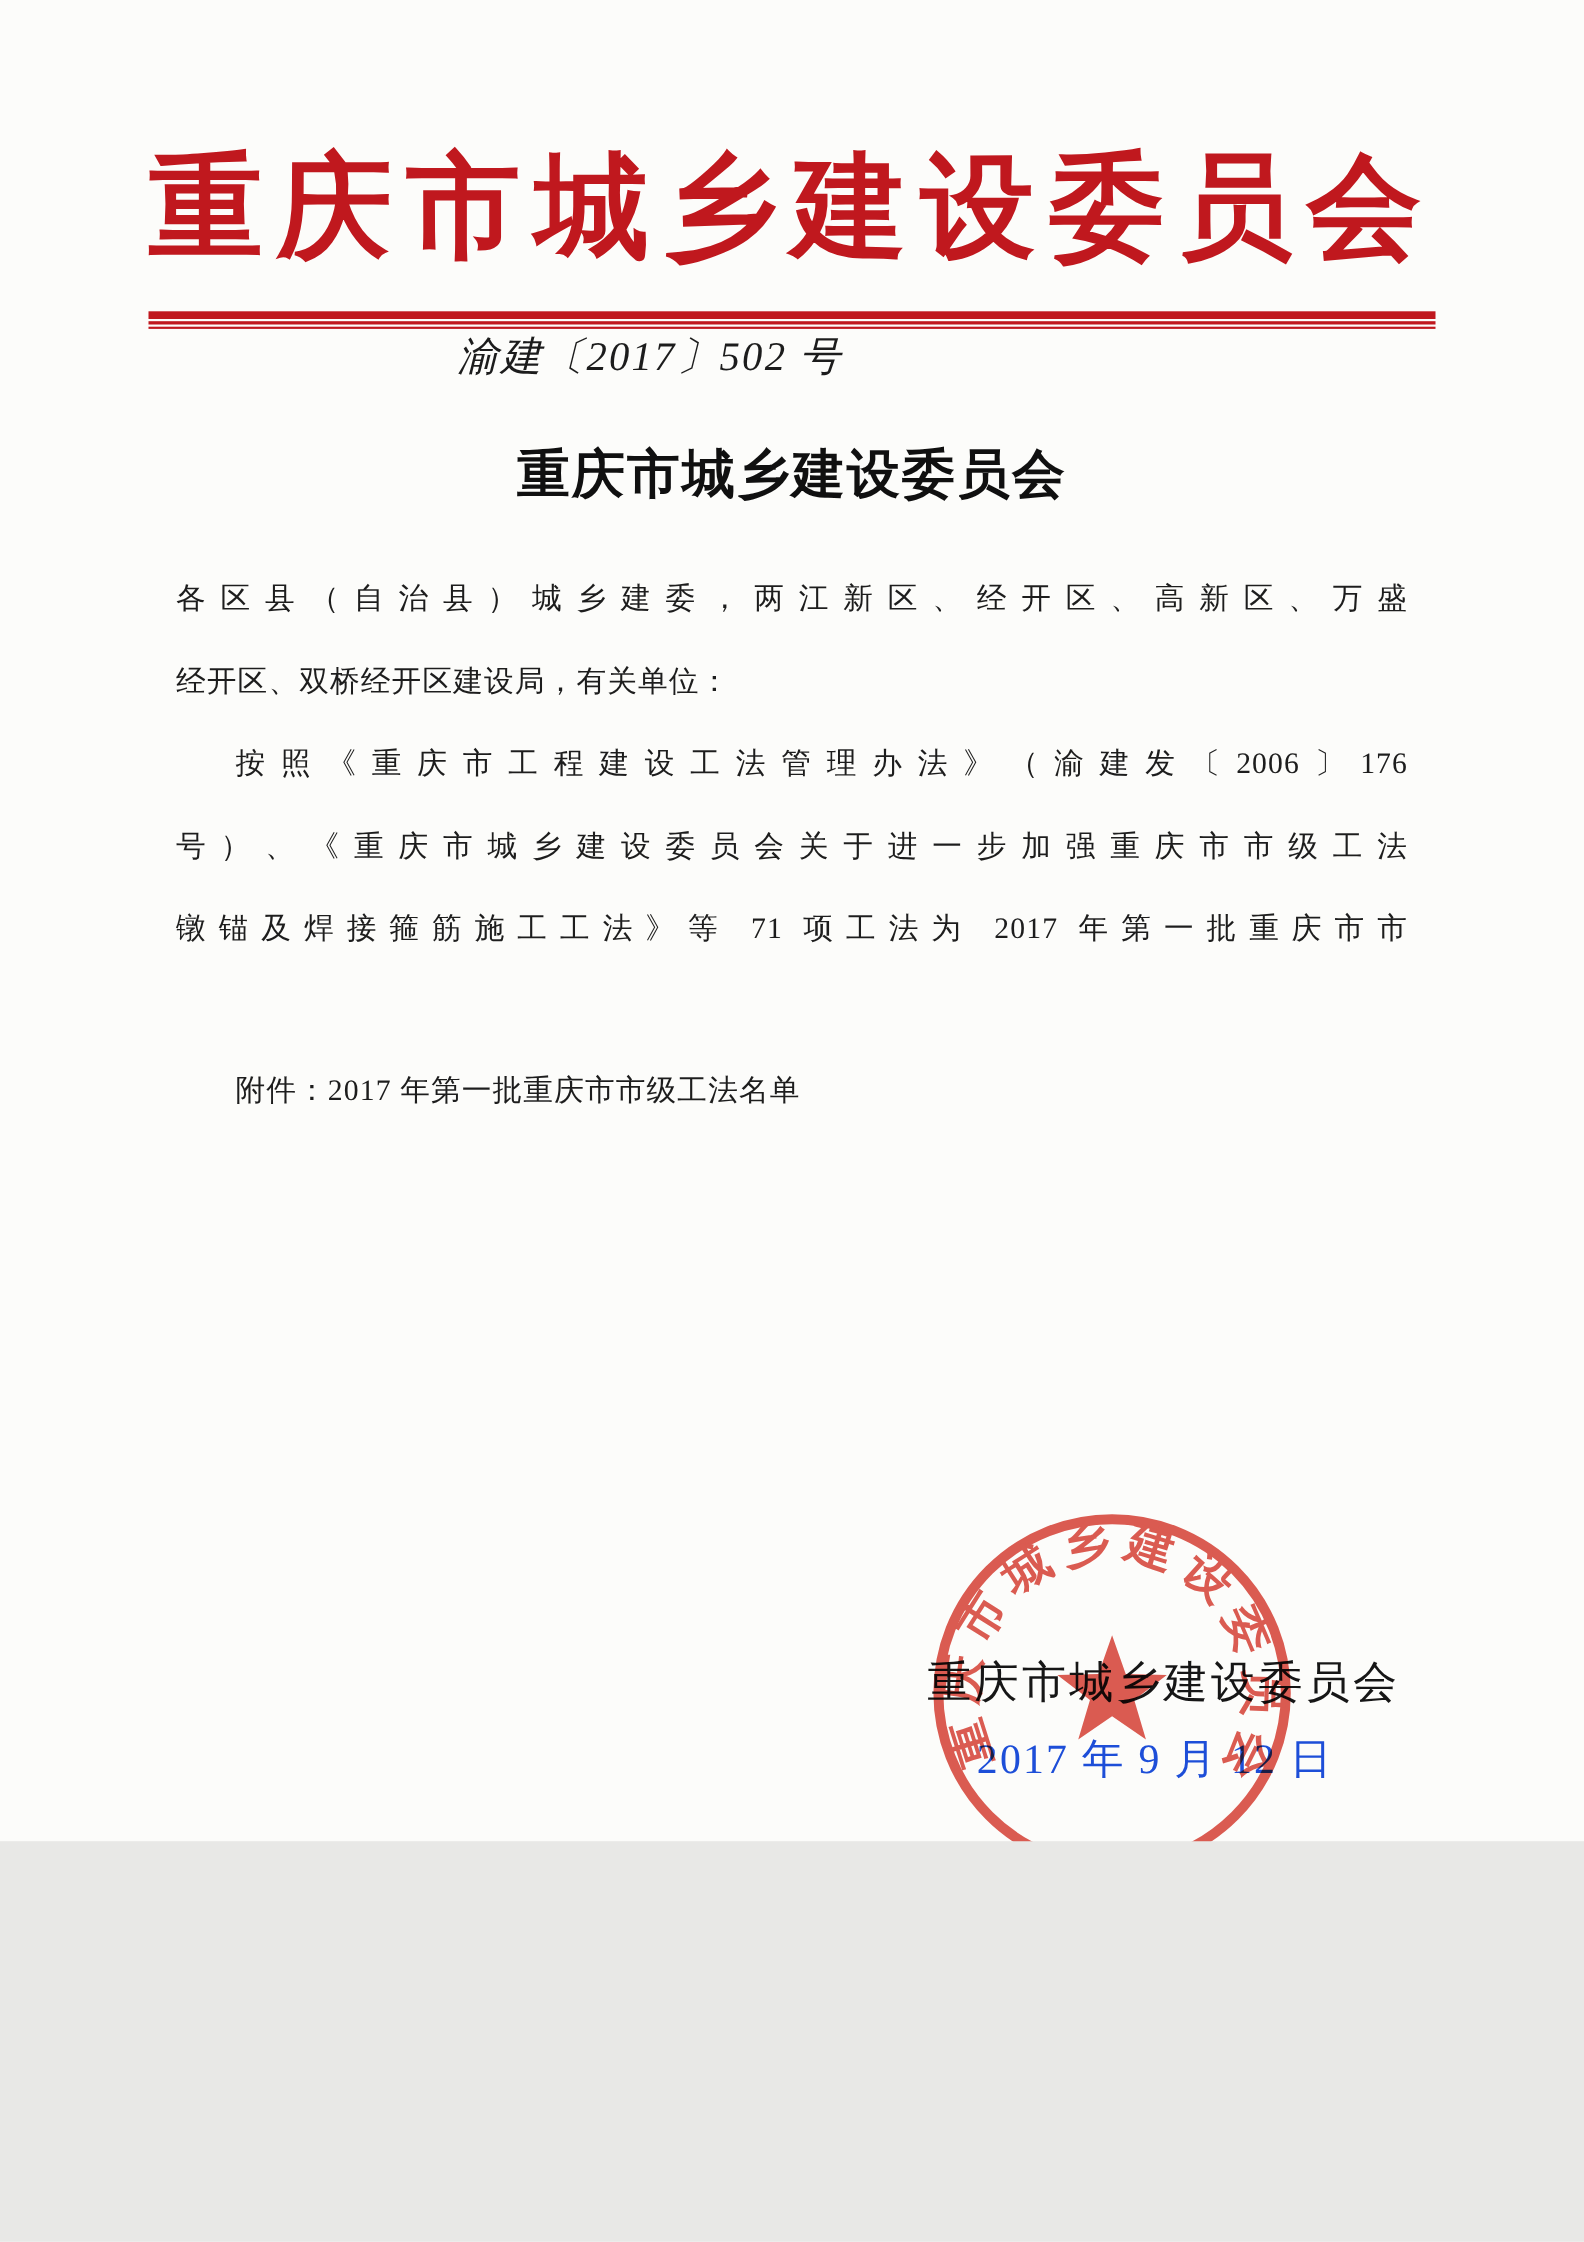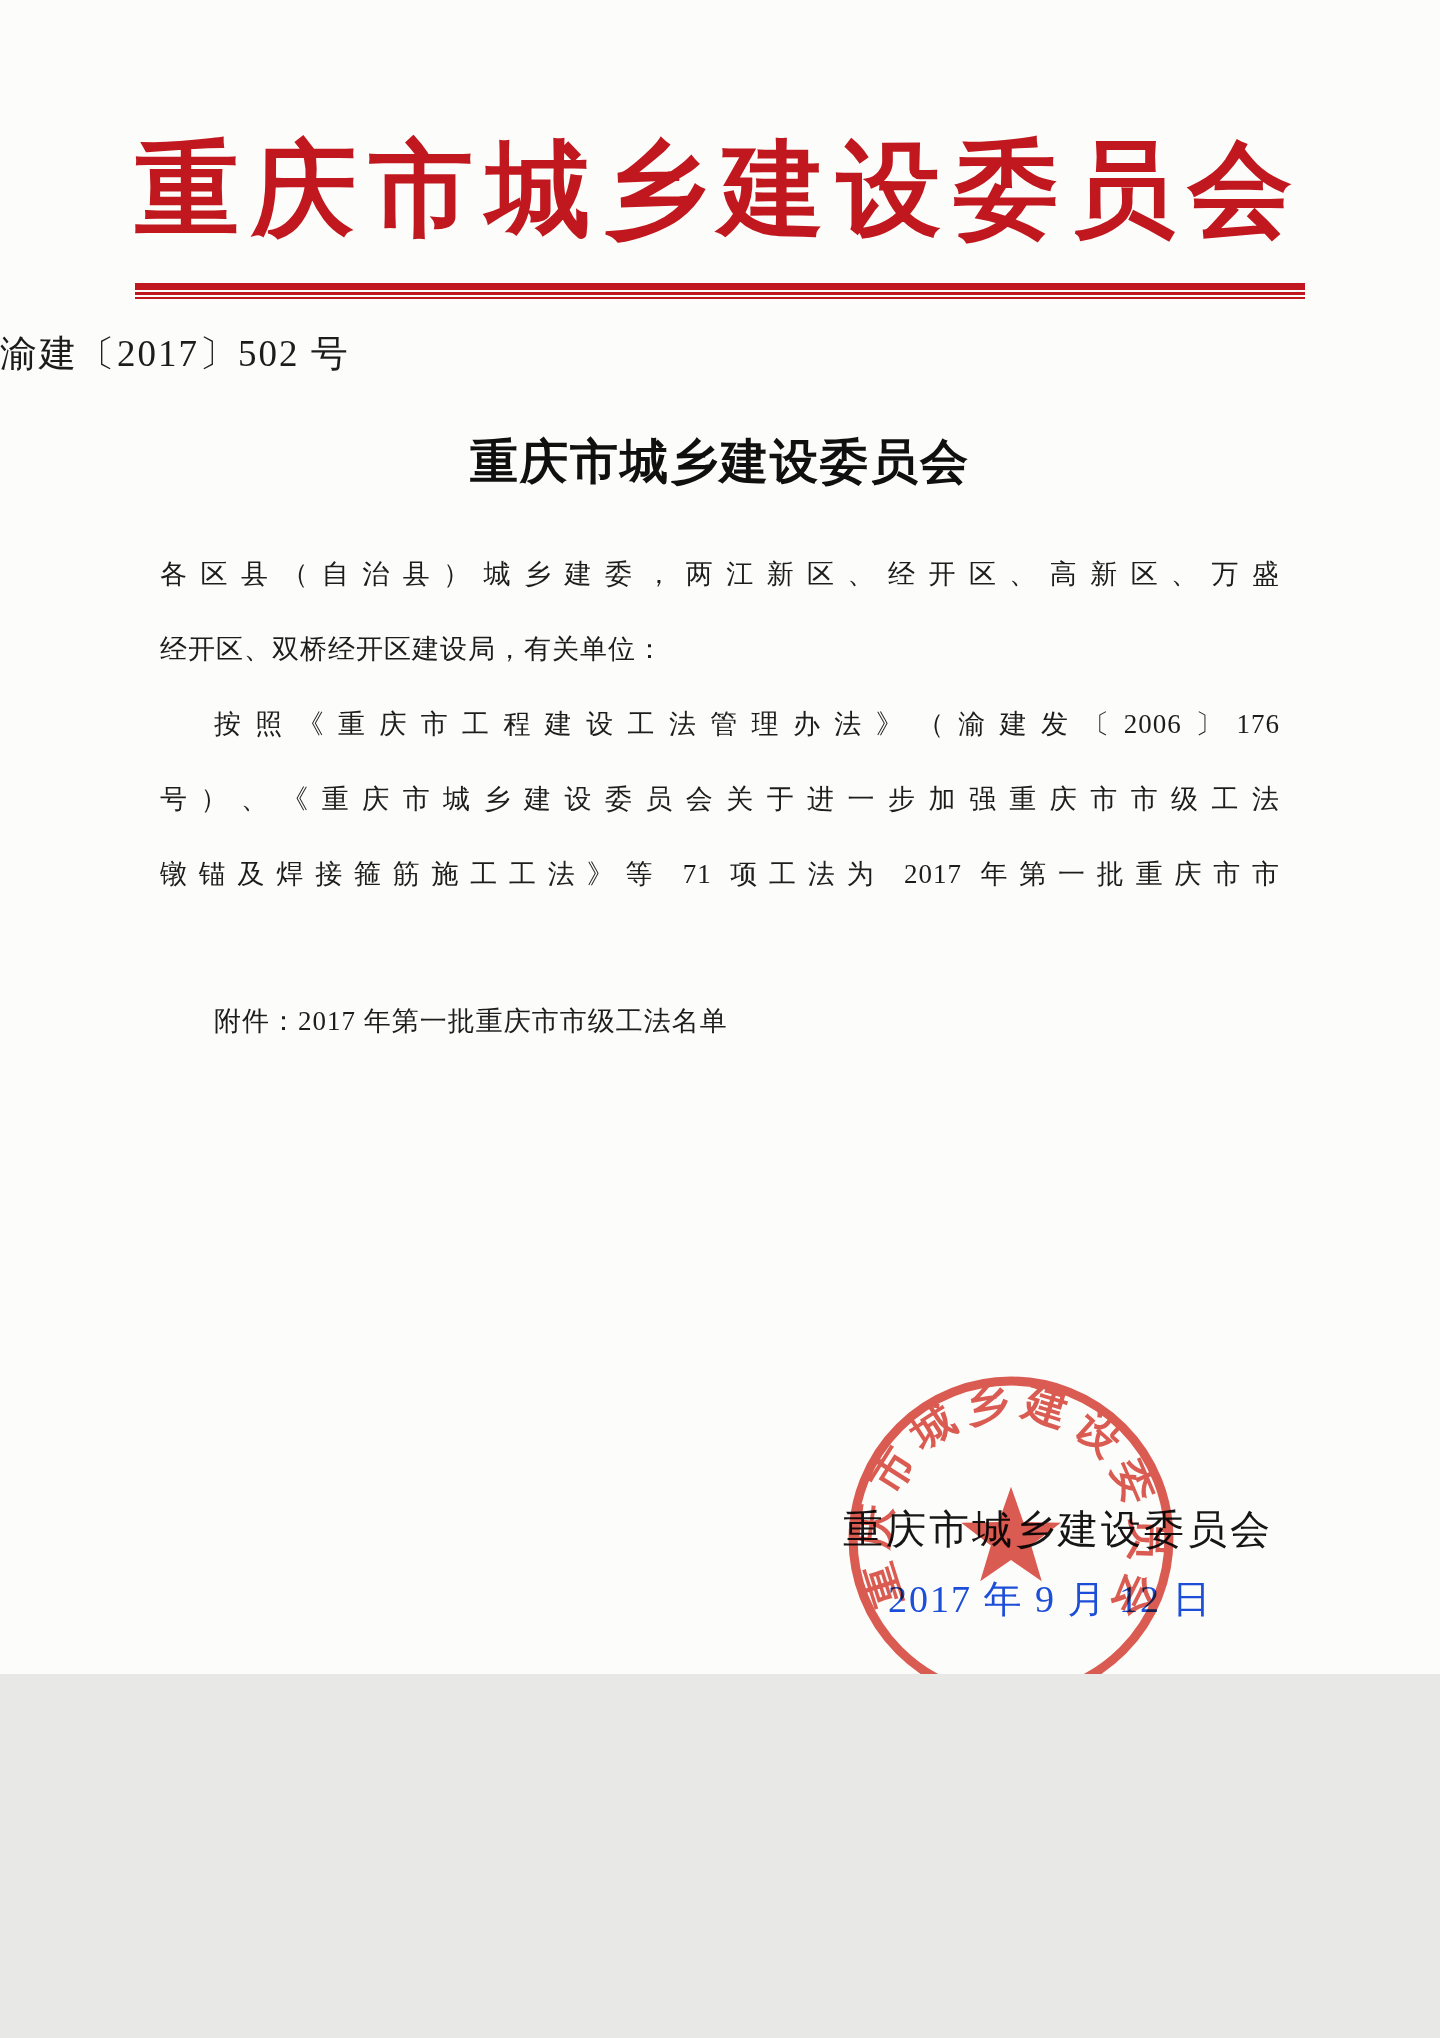--- a/index.html
+++ b/index.html
@@ -34,25 +34,25 @@
   }
   .red-rule {
     width: 1170px;
     margin: 26px auto 0;
   }
   .red-rule .bar-thick { height: 7px; background: var(--accent-red); }
   .red-rule .bar-mid   { height: 3px; background: var(--accent-red); margin-top: 2px; }
   .red-rule .bar-thin  { height: 2px; background: var(--accent-red); margin-top: 2px; }
   
   .doc-number {
-    margin-top: 30px;
-    text-align: left;
+    text-align: center;
     padding-right: 258px;
     font-size: 37px;
     letter-spacing: 2px;
+    font-style: italic;
   }
   
   .title-block {
     margin-top: 50px;
     text-align: center;
     font-weight: bold;
     color: #101010;
   }
   .title-line {
     font-size: 48px;

